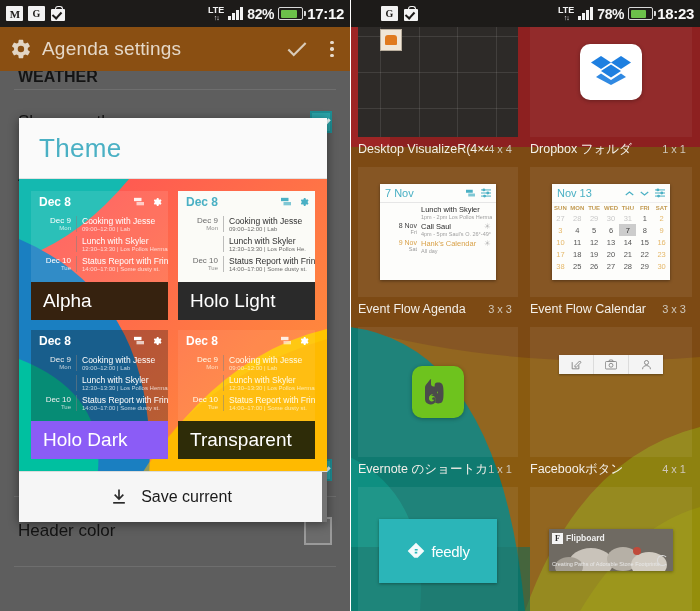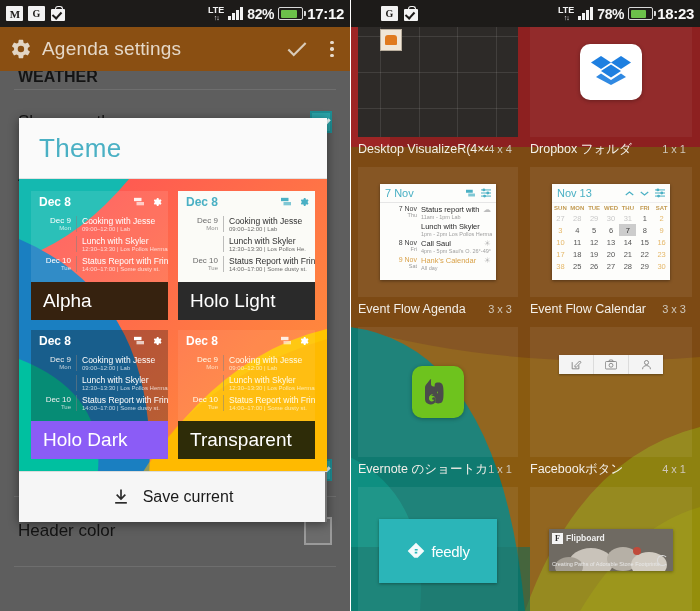--- a/index.html
+++ b/index.html
@@ -77,21 +77,21 @@
   .wc-when{width:40px;text-align:right;flex:0 0 auto;}
   .wc-when b{display:block;font-size:8px;font-weight:normal;}
   .wc-when i{display:block;font-size:6px;font-style:normal;opacity:.75;}
   .wc-det{flex:1;border-left:1px solid rgba(128,128,128,.5);padding-left:5px;}
   .wc-det b{display:block;font-size:8.5px;font-weight:normal;white-space:nowrap;overflow:hidden;}
   .wc-det i{display:block;font-size:6px;font-style:normal;opacity:.72;white-space:nowrap;overflow:hidden;}
   .card-name{position:absolute;left:0;right:0;bottom:0;height:38px;display:flex;align-items:center;
     padding-left:12px;color:#fff;font-size:19px;box-sizing:border-box;}
   .dlg-foot{height:50px;flex:0 0 auto;background:#f6f6f6;display:flex;border-top:1px solid #dcdcdc;}
   .dlg-btn{flex:1;display:flex;align-items:center;justify-content:center;gap:12px;color:#1a1a1a;font-size:16px;}
-  .dlg-btn:first-child{border-right:2px solid #737373;}
+  .dlg-btn:first-child{border-right:5px solid #737373;}
   .arr{width:20px;height:20px;position:relative;}
 
   
   .wp-bg{position:absolute;left:0;top:27px;width:350px;height:584px;overflow:hidden;}
   .wp-grid{position:absolute;left:0;top:27px;width:350px;height:584px;z-index:12;}
   .wp-cell{position:absolute;box-sizing:border-box;}
   .wp-thumb{position:absolute;left:0;right:0;top:0;bottom:22px;background:rgba(255,255,255,.07);
     display:flex;align-items:center;justify-content:center;overflow:hidden;}
   .wp-meta{position:absolute;left:0;right:0;bottom:0;height:20px;display:flex;align-items:center;}
   .wp-name{color:#f3efe9;font-size:12.5px;flex:1;white-space:nowrap;overflow:hidden;}
@@ -539,31 +539,20 @@
                     <g fill="#4ab0c4">
                       <rect x="0" y="2" width="14" height="1.4"></rect>
                       <rect x="0" y="6.3" width="14" height="1.4"></rect>
                       <rect x="0" y="10.6" width="14" height="1.4"></rect>
                       <circle cx="4" cy="2.7" r="2"></circle>
                       <circle cx="9.5" cy="7" r="2"></circle>
                       <circle cx="5" cy="11.3" r="2"></circle>
                     </g>
                   </svg>
               </span>
-            </div>
-            <div class="aw-row">
-              <span class="aw-l">
-                  <b>7 Nov</b>
-                  <i>Thu</i>
-                </span>
-              <span class="aw-r">
-                  <b>Status report with</b>
-                  <i>11am - 1pm   Lab</i>
-                <span class="aw-w">☁</span>
-                </span>
             </div>
             <div class="aw-row">
               <span class="aw-l">
                   <b></b>
                   <i></i>
                 </span>
               <span class="aw-r">
                   <b>Lunch with Skyler</b>
                   <i>1pm - 2pm   Los Pollos Herma</i>
                 </span>

